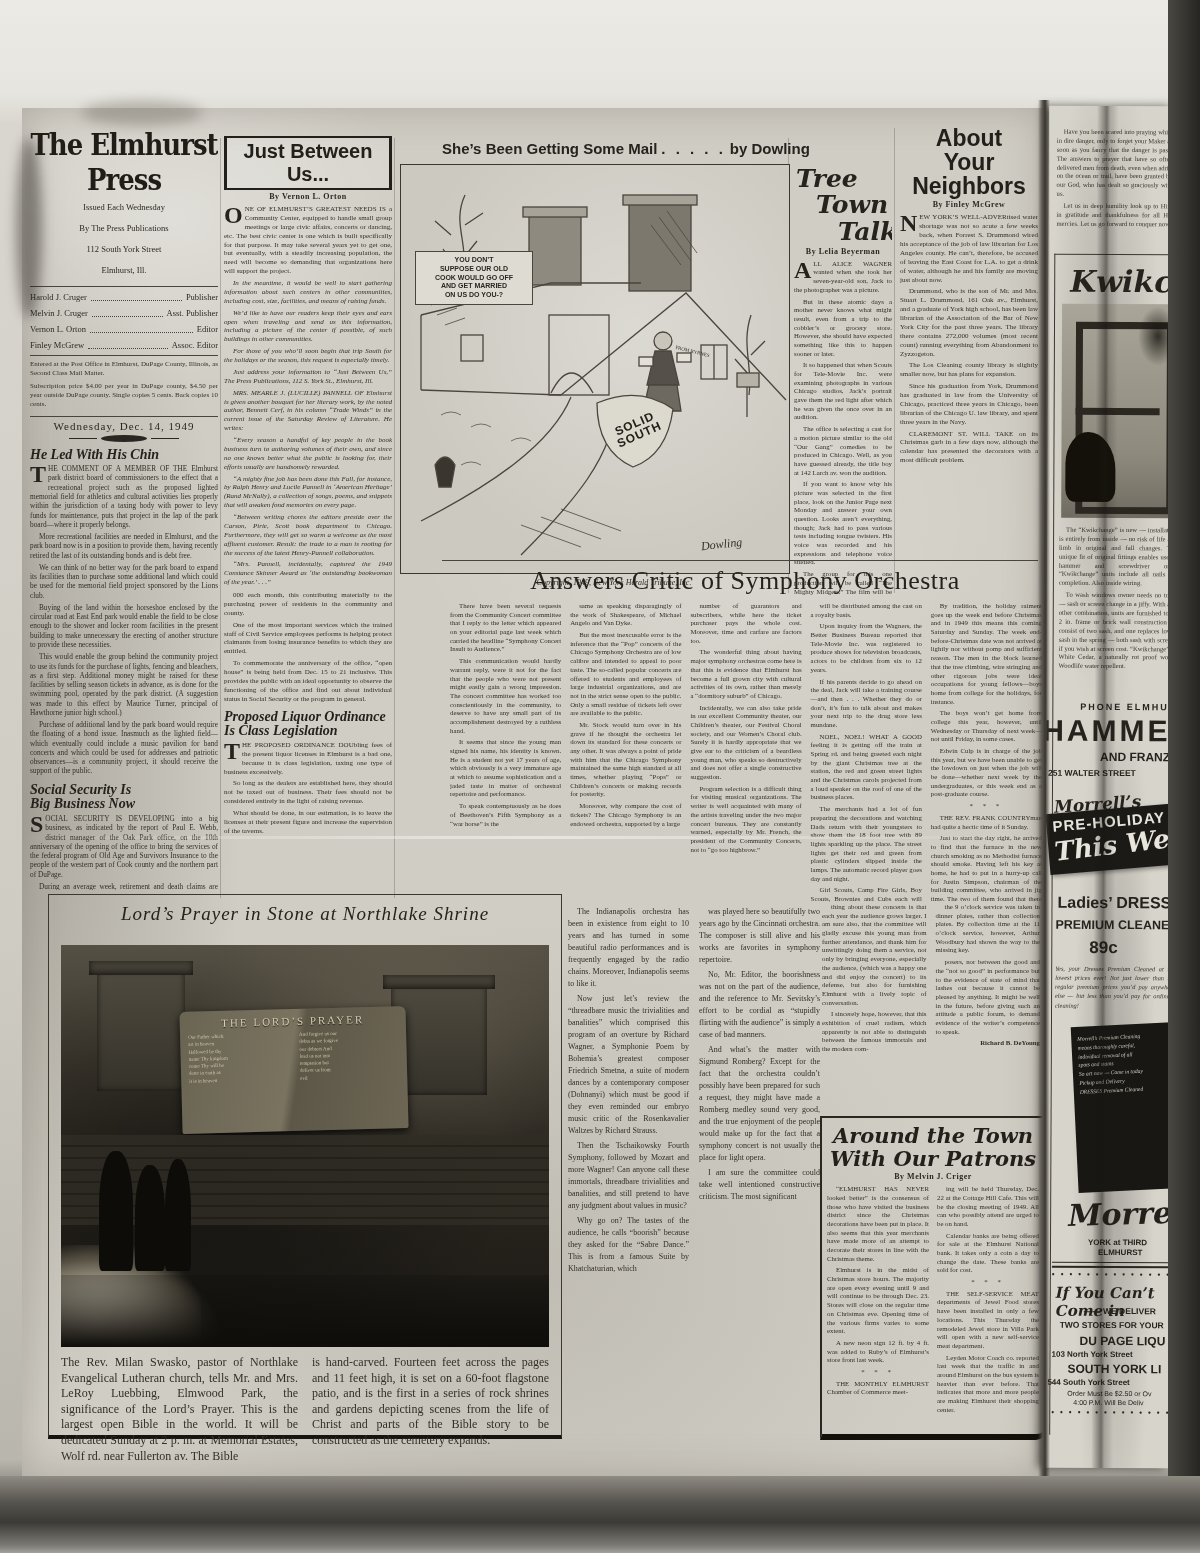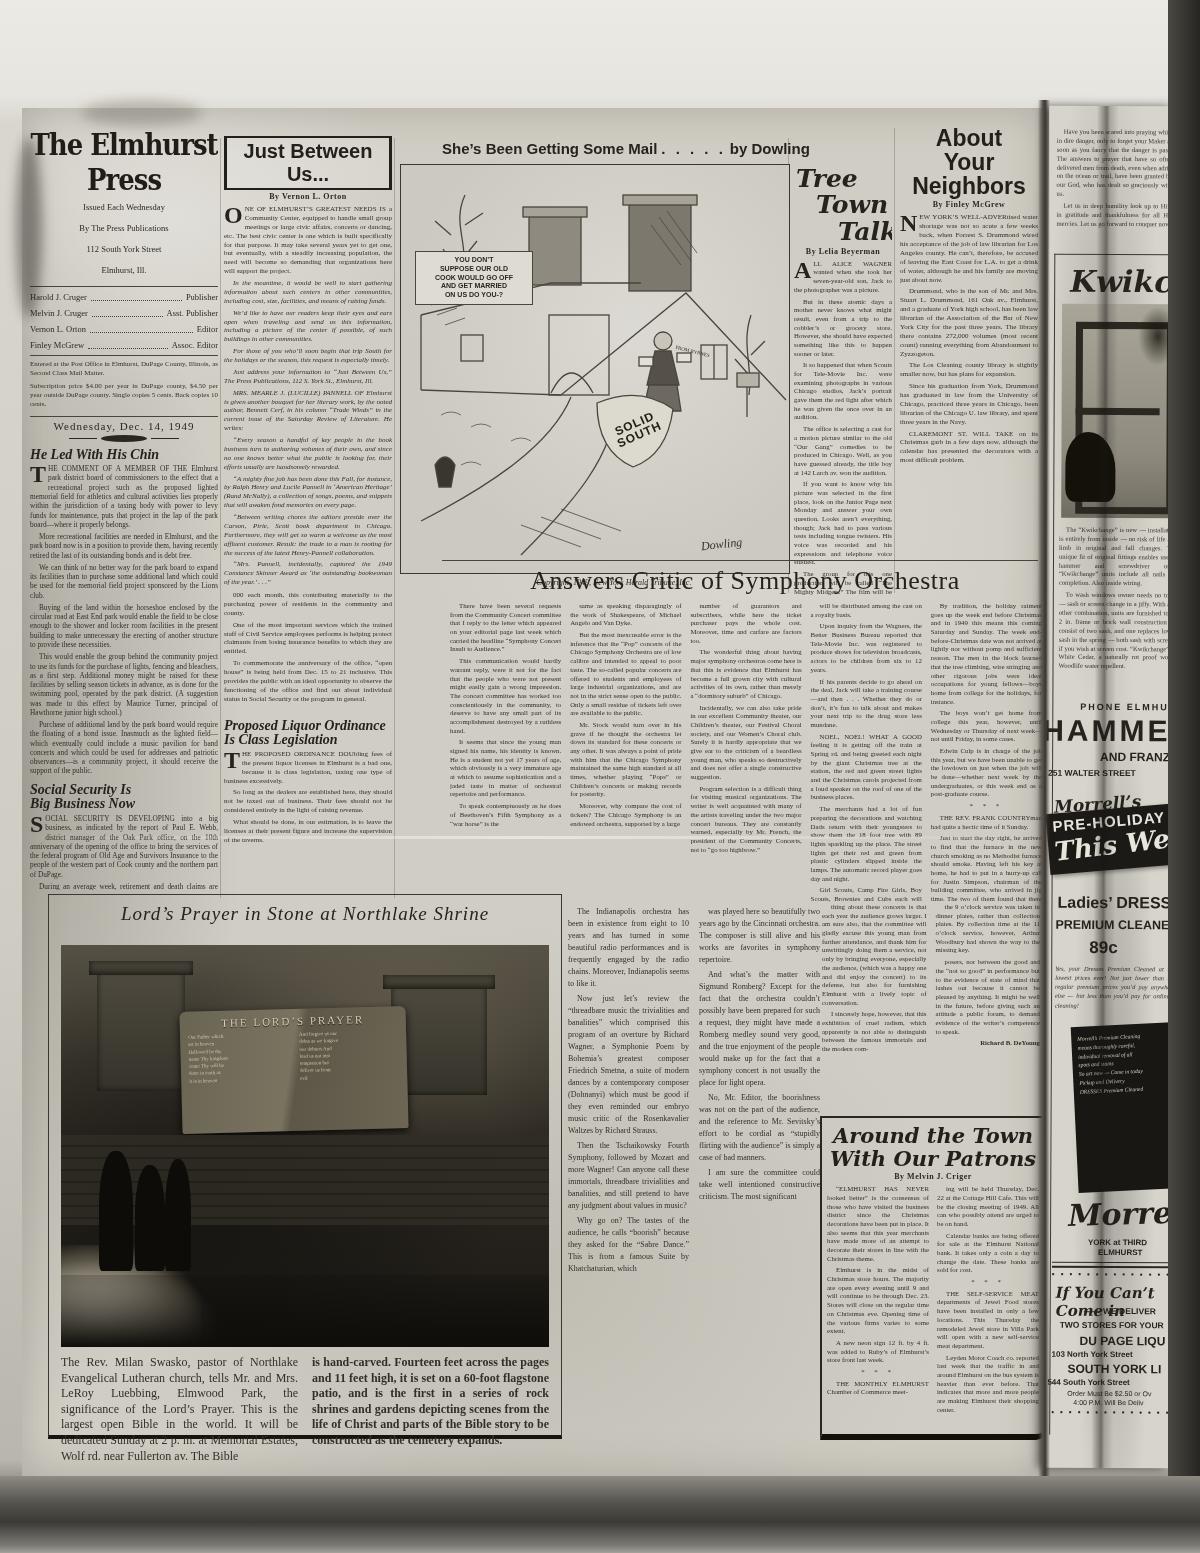--- a/index.html
+++ b/index.html
@@ -189,21 +189,21 @@
           <p>“Every season a handful of key people in the book business turn to authoring volumes of their own, and since no one knows better what the public is looking for, their efforts usually are handsomely rewarded.</p>
           <p>“A mighty fine job has been done this Fall, for instance, by Ralph Henry and Lucile Pannell in ‘American Heritage’ (Rand McNally), a collection of songs, poems, and snippets that will awaken fond memories on every page.</p>
           <p>“Between writing chores the editors preside over the Carson, Pirie, Scott book department in Chicago.  Furthermore, they will get so warm a welcome as the most affluent customer.  Result: the trade to a man is rooting for the success of the latest Henry-Pannell collaboration.</p>
           <p>“Mrs. Pannell, incidentally, captured the 1949 Constance Skinner Award as ‘the outstanding bookwoman of the year.’ . . .”</p>
         </div>
       <div class="news" style="font-size:7px;margin-top:4px;">
           <p>000 each month, this contributing materially to the purchasing power of residents in the community and county.</p>
           <p>One of the most important services which the trained staff of Civil Service employees performs is helping protect claimants from losing insurance benefits to which they are entitled.</p>
           <p>To commemorate the anniversary of the office, “open house” is being held from Dec. 15 to 21 inclusive.  This provides the public with an ideal opportunity to observe the functioning of the office and find out about individual status in Social Security or the program in general.</p>
         </div>
-      <div class="sechead" style="margin-top:15px;">Proposed Liquor Ordinance</div>
+      <div class="sechead" style="margin-top:6px;">Proposed Liquor Ordinance</div>
       <div class="sechead">Is Class Legislation</div>
       <div class="news" style="font-size:7px;margin-top:2px;">
         <p class="dc">THE PROPOSED ORDINANCE DOUbling fees of the present liquor licenses in Elmhurst is a bad one, because it is class legislation, taxing one type of business excessively.</p>
       </div>
       <div class="news" style="font-size:7px;">
           <p>So long as the dealers are established here, they should not be taxed out of business.  Their fees should not be considered entirely in the light of raising revenue.</p>
           <p>What should be done, in our estimation, is to leave the licenses at their present figure and increase the supervision of the taverns.</p>
         </div>
     </div>
 
@@ -388,35 +388,35 @@
         <div class="abs" style="left:-10px;top:300px;width:150px;height:110px;background:radial-gradient(ellipse at 30% 70%, #ddd6c2, rgba(160,150,125,.4) 60%, transparent 75%);"></div>
 
         <div class="abs sil" style="left:38px;top:206px;width:34px;height:120px;"></div>
         <div class="abs sil" style="left:74px;top:220px;width:30px;height:106px;"></div>
         <div class="abs sil" style="left:104px;top:214px;width:26px;height:112px;"></div>
 
         <div class="abs" style="left:0;top:330px;width:488px;height:72px;background:linear-gradient(180deg,rgba(10,9,7,.2),#0f0d0a);"></div>
       </div>
       <div class="abs" style="left:12px;top:460px;width:488px;display:flex;gap:14px;">
         <div class="caption" style="flex:1;">The Rev. Milan Swasko, pastor of Northlake Evangelical Lutheran church, tells Mr. and Mrs. LeRoy Luebbing, Elmwood Park, the significance of the Lord’s Prayer.  This is the largest open Bible in the world.  It will be dedicated Sunday at 2 p. m. at Memorial Estates, Wolf rd. near Fullerton av.  The Bible</div>
-        <div class="caption" style="flex:1;font-weight:bold;">is hand-carved.  Fourteen feet across the pages and 11 feet high, it is set on a 60-foot flagstone patio, and is the first in a series of rock shrines and gardens depicting scenes from the life of Christ and parts of the Bible story to be constructed as the cemetery expands.</div>
+        <div class="caption" style="flex:1;">is hand-carved.  Fourteen feet across the pages and 11 feet high, it is set on a 60-foot flagstone patio, and is the first in a series of rock shrines and gardens depicting scenes from the life of Christ and parts of the Bible story to be constructed as the cemetery expands.</div>
       </div>
     </div>
 
     <div class="abs" style="left:546px;top:798px;width:252px;height:514px;display:flex;gap:10px;overflow:hidden;">
       <div class="news loosenews" style="flex:1;" able="false">
           <p>The Indianapolis orchestra has been in existence from eight to 10 years and has turned in some beautiful radio performances and is frequently engaged by the radio chains.  Moreover, Indianapolis seems to like it.</p>
           <p>Now just let’s review the “threadbare music the trivialities and banalities” which comprised this program of an overture by Richard Wagner, a Symphonie Poem by Bohemia’s greatest composer Friedrich Smetna, a suite of modern dances by a contemporary composer (Dohnanyi) which must be good if they even reminded our embryo music critic of the Rosenkavalier Waltzes by Richard Strauss.</p>
           <p>Then the Tschaikowsky Fourth Symphony, followed by Mozart and more Wagner!  Can anyone call these immortals, threadbare trivialities and banalities, and still pretend to have any judgment about values in music?</p>
           <p>Why go on?  The tastes of the audience, he calls “boorish” because they asked for the “Sabre Dance.”  This is from a famous Suite by Khatchaturian, which</p>
         </div>
       <div class="news loosenews" style="flex:1;">
           <p>was played here so beautifully two years ago by the Cincinnati orchestra.  The composer is still alive and his works are favorites in symphony repertoire.</p>
+          <p>No, Mr. Editor, the boorishness was not on the part of the audience, and the reference to Mr. Sevitsky’s effort to be cordial as “stupidly flirting with the audience” is simply a case of bad manners.</p>
           <p>And what’s the matter with Sigmund Romberg?  Except for the fact that the orchestra couldn’t possibly have been prepared for such a request, they might have made a Romberg medley sound very good, and the true enjoyment of the people would make up for the fact that a symphony concert is not usually the place for light opera.</p>
-          <p>No, Mr. Editor, the boorishness was not on the part of the audience, and the reference to Mr. Sevitsky’s effort to be cordial as “stupidly flirting with the audience” is simply a case of bad manners.</p>
           <p>I am sure the committee could take well intentioned constructive criticism.  The most significant</p>
         </div>
     </div>
 
     <div class="abs" style="left:800px;top:795px;width:218px;height:208px;display:flex;gap:9px;overflow:hidden;">
       <div class="news smallnews" style="flex:1;">
           <p>thing about these concerts is that each year the audience grows larger.  I am sure also, that the committee will gladly excuse this young man from further attendance, and thank him for unwittingly doing them a service, not only by bringing everyone, especially the audience, (which was a happy one and did enjoy the concert) to its defense, but also for furnishing Elmhurst with a lively topic of conversation.</p>
           <p>I sincerely hope, however, that this exhibition of cruel radism, which apparently is not able to distinguish between the famous immortals and the modern com-</p>
         </div>
       <div style="flex:1;">

